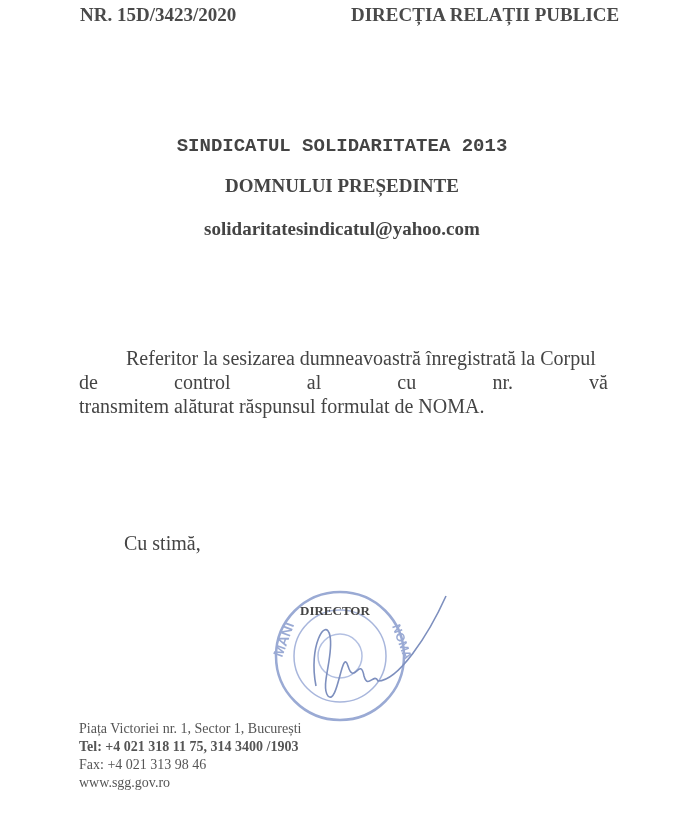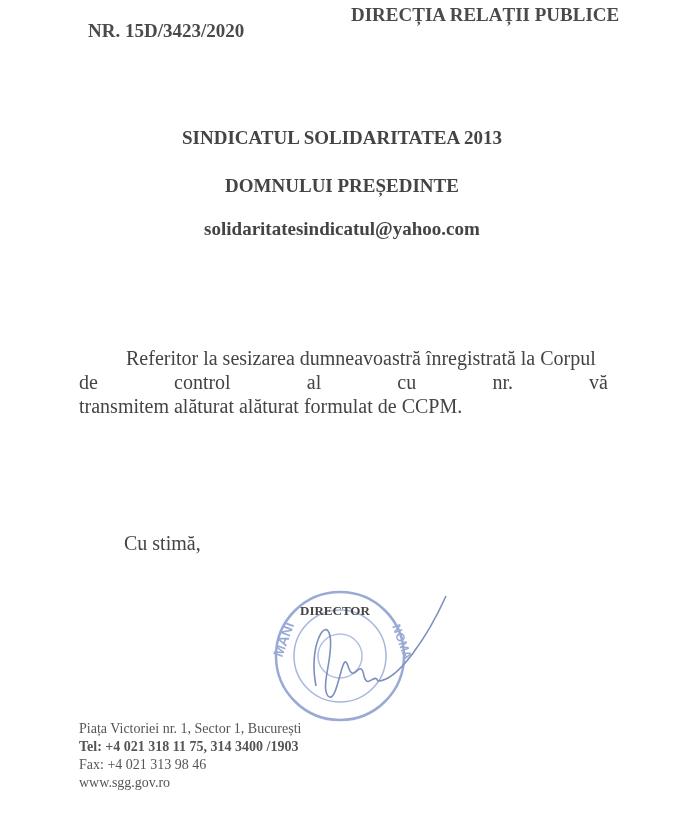--- a/index.html
+++ b/index.html
@@ -13,38 +13,38 @@
     .center { left: 0; width: 684px; text-align: center; }
     .body-text { font-size: 20px; color: #444; line-height: 24px; }
     .footer { font-size: 14px; color: #555; line-height: 18px; }
     .stamp { position: absolute; left: 268px; top: 586px; width: 180px; height: 150px; }
   </style>
 </head>
 <body>
 
 <div>
 
-  <div class="abs hdr" style="left:88px;margin-top:16px;">NR. 15D/3423/2020</div>
+  <div class="abs hdr" style="left:80px;">NR. 15D/3423/2020</div>
   <div class="abs hdr" style="left:351px;">DIRECȚIA RELAȚII PUBLICE</div>
 
-  <div class="abs title center" style="top:127px;">SINDICATUL SOLIDARITATEA 2013</div>
+  <div class="abs title center" style="top:135px;font-family:Liberation Mono, monospace;">SINDICATUL SOLIDARITATEA 2013</div>
   <div class="abs title center" style="top:175px;">DOMNULUI PREȘEDINTE</div>
   <div class="abs title center" style="top:218px;">solidaritatesindicatul@yahoo.com</div>
 
   <div>
     <div class="abs body-text" style="left:126px; top:346px; width:482px;">Referitor la sesizarea dumneavoastră înregistrată la Corpul</div>
     <div class="abs body-text" style="left:79px; top:370px; width:529px; display:flex; justify-content:space-between;">
       <span>de</span>
       <span>control</span>
       <span>al</span>
       <span>cu</span>
       <span>nr.</span>
       <span>vă</span>
     </div>
-    <div class="abs body-text" style="left:79px; top:394px;">transmitem alăturat alăturat formulat de CCPM.</div>
+    <div class="abs body-text" style="left:79px; top:394px;">transmitem alăturat răspunsul formulat de NOMA.</div>
   </div>
 
   <div class="abs body-text" style="left:124px; top:531px;">Cu stimă,</div>
 
   <svg class="stamp" viewBox="0 0 180 150">
     <circle cx="72" cy="70" r="64" fill="none" stroke="#9aaad4" stroke-width="2.5"></circle>
     <circle cx="72" cy="70" r="46" fill="none" stroke="#a8b6dc" stroke-width="1.5"></circle>
     <circle cx="72" cy="70" r="22" fill="none" stroke="#b3c0e2" stroke-width="1.5"></circle>
     <text x="14" y="72" font-size="14" fill="#9aaad4" font-family="Liberation Sans, sans-serif" font-weight="bold" transform="rotate(-70 14 72)">MANI</text>
     <text x="124" y="40" font-size="12" fill="#9aaad4" font-family="Liberation Sans, sans-serif" font-weight="bold" transform="rotate(70 124 40)">NOMA</text>

